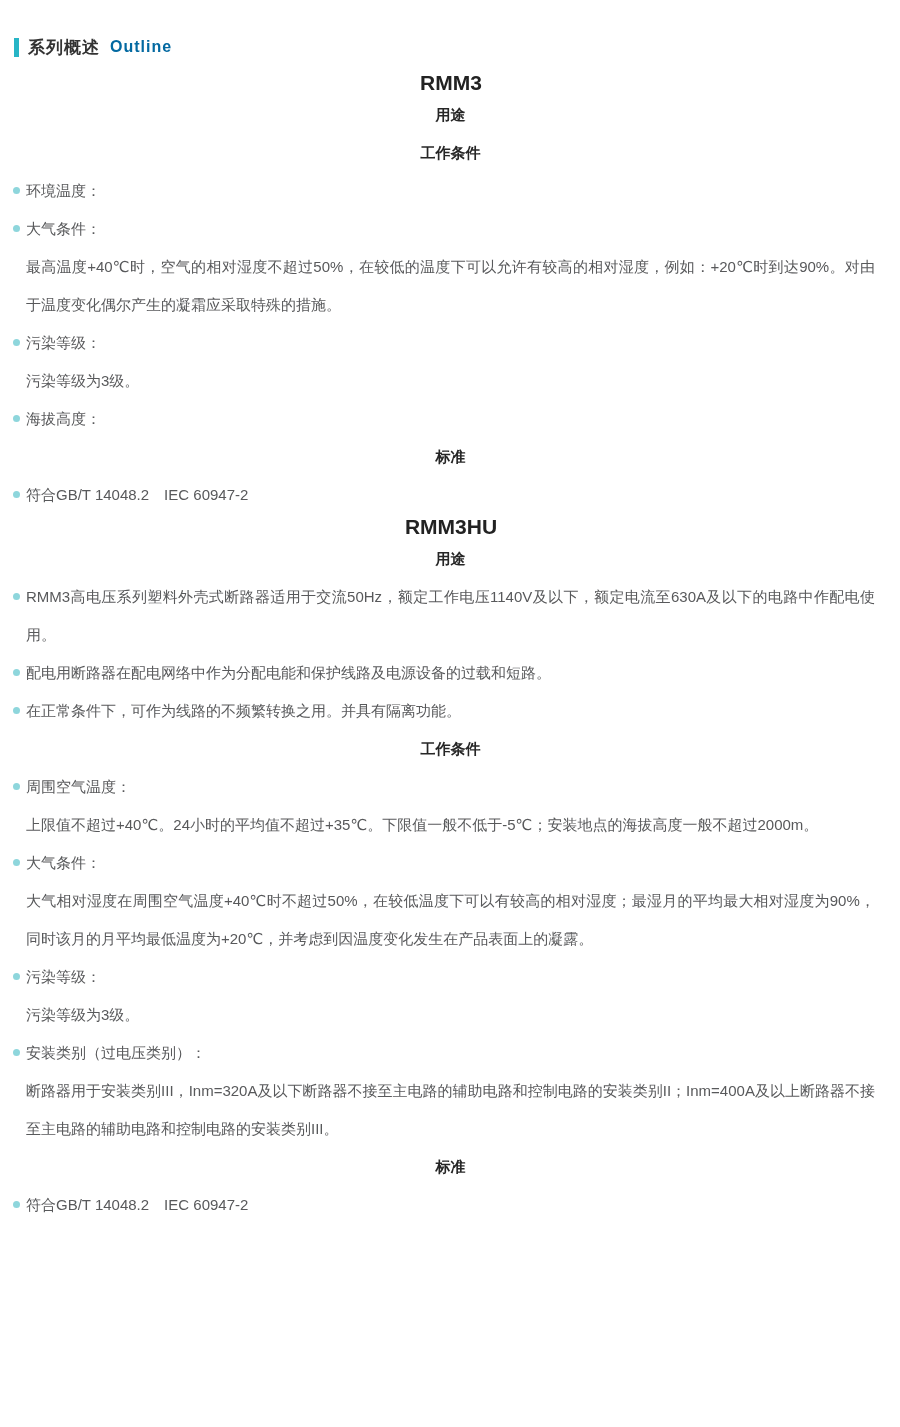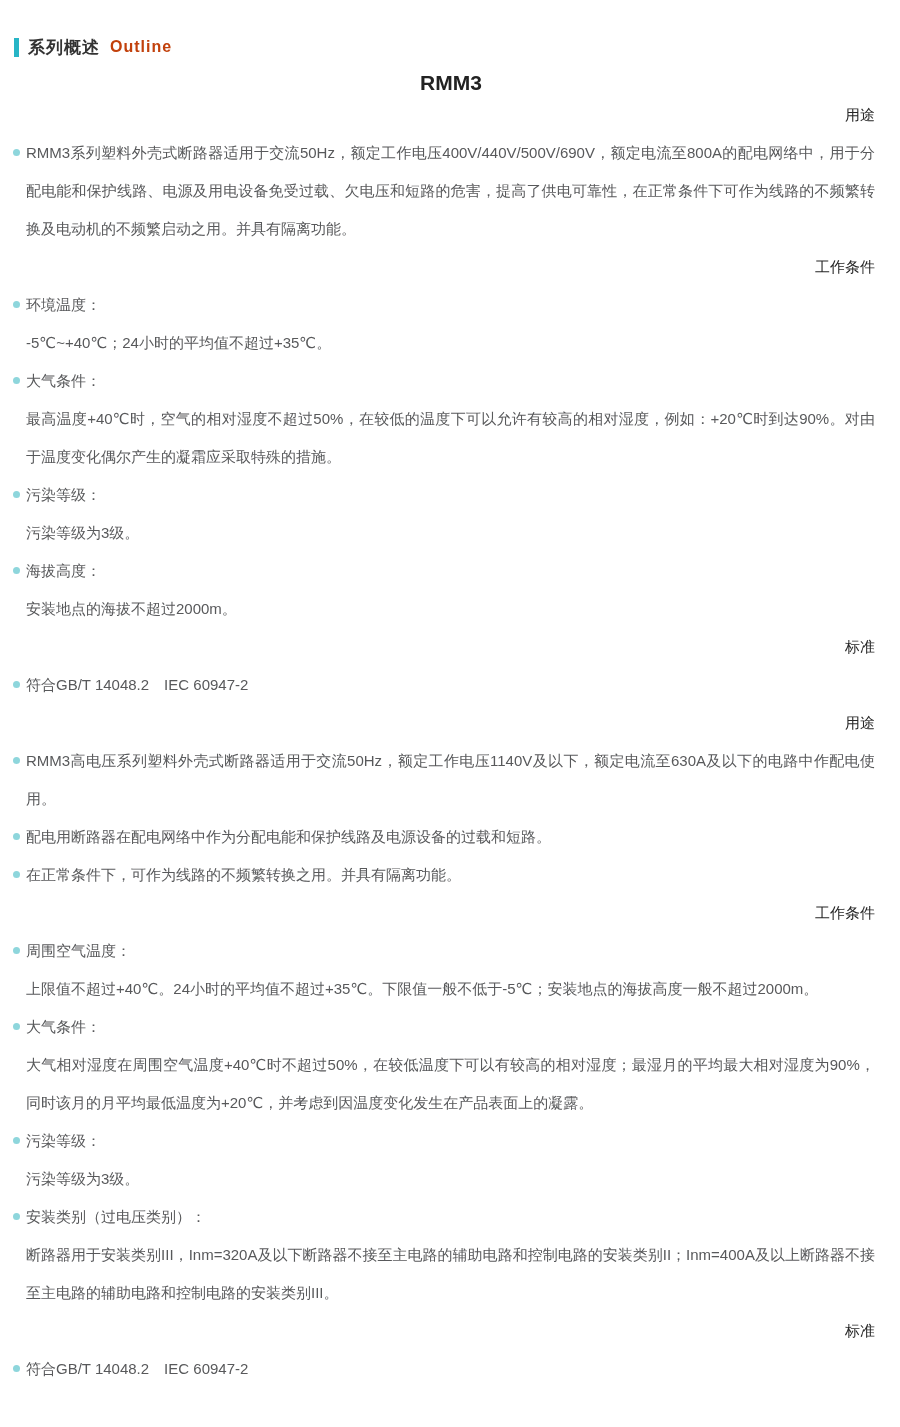--- a/index.html
+++ b/index.html
@@ -33,21 +33,21 @@
   }
   .title-zh {
     font-size: 17px;
     font-weight: bold;
     color: #333333;
     letter-spacing: 1px;
   }
   .title-en {
     font-size: 16px;
     font-weight: bold;
-    color: #c2410c;
+    color: #0369a1;
     margin-left: 10px;
     letter-spacing: 1px;
   }
   
   .model-heading {
     margin: 0 24px 0 26px;
     font-size: 21px;
     line-height: 26px;
     font-weight: bold;
     color: #222222;
@@ -58,23 +58,23 @@
   .content { margin: 0 25px 0 26px; }
   .row {
     position: relative;
     font-size: 15px;
     line-height: 38px;
     margin: 0;
     color: #58595b;
     text-align: justify;
   }
   .row.subheading {
-    font-weight: normal;
+    font-weight: bold;
     color: #262626;
-    text-align: right;
+    text-align: center;
   }
   .row.bullet::before {
     content: "";
     position: absolute;
     left: -13px;
     top: 15px;
     width: 7px;
     height: 7px;
     border-radius: 50%;
     background: #8ed6dc;
@@ -87,34 +87,32 @@
 
   <div class="doc-header">
     <span class="accent-bar"></span>
     <span class="title-zh">系列概述</span>
     <span class="title-en">Outline</span>
   </div>
 
   <h2 class="model-heading first">RMM3</h2>
   <div class="content">
     <div class="row subheading">用途</div>
-    <div class="row bullet">RMM3系列塑料外壳式断路器适用于交流50Hz，额定工作电压400V/440V/500V/690V，额定电流至800A的配电网络中，用于分配电能和保护线路、电源及用电设备免受过载、欠电压和短路的危害，提高了供电可靠性，在正常条件下可作为线路的不频繁转换及电动机的不频繁启动之用。并具有隔离功能。</div>
     <div class="row subheading">工作条件</div>
     <div class="row bullet">环境温度：</div>
-    <div class="row">-5℃~+40℃；24小时的平均值不超过+35℃。</div>
     <div class="row bullet">大气条件：</div>
     <div class="row">最高温度+40℃时，空气的相对湿度不超过50%，在较低的温度下可以允许有较高的相对湿度，例如：+20℃时到达90%。对由于温度变化偶尔产生的凝霜应采取特殊的措施。</div>
     <div class="row bullet">污染等级：</div>
     <div class="row">污染等级为3级。</div>
     <div class="row bullet">海拔高度：</div>
-    <div class="row">安装地点的海拔不超过2000m。</div>
     <div class="row subheading">标准</div>
     <div class="row bullet">符合GB/T 14048.2　IEC 60947-2</div>
   </div>
 
+  <h2 class="model-heading">RMM3HU</h2>
   <div class="content">
     <div class="row subheading">用途</div>
     <div class="row bullet">RMM3高电压系列塑料外壳式断路器适用于交流50Hz，额定工作电压1140V及以下，额定电流至630A及以下的电路中作配电使用。</div>
     <div class="row bullet">配电用断路器在配电网络中作为分配电能和保护线路及电源设备的过载和短路。</div>
     <div class="row bullet">在正常条件下，可作为线路的不频繁转换之用。并具有隔离功能。</div>
     <div class="row subheading">工作条件</div>
     <div class="row bullet">周围空气温度：</div>
     <div class="row">上限值不超过+40℃。24小时的平均值不超过+35℃。下限值一般不低于-5℃；安装地点的海拔高度一般不超过2000m。</div>
     <div class="row bullet">大气条件：</div>
     <div class="row">大气相对湿度在周围空气温度+40℃时不超过50%，在较低温度下可以有较高的相对湿度；最湿月的平均最大相对湿度为90%，同时该月的月平均最低温度为+20℃，并考虑到因温度变化发生在产品表面上的凝露。</div>

